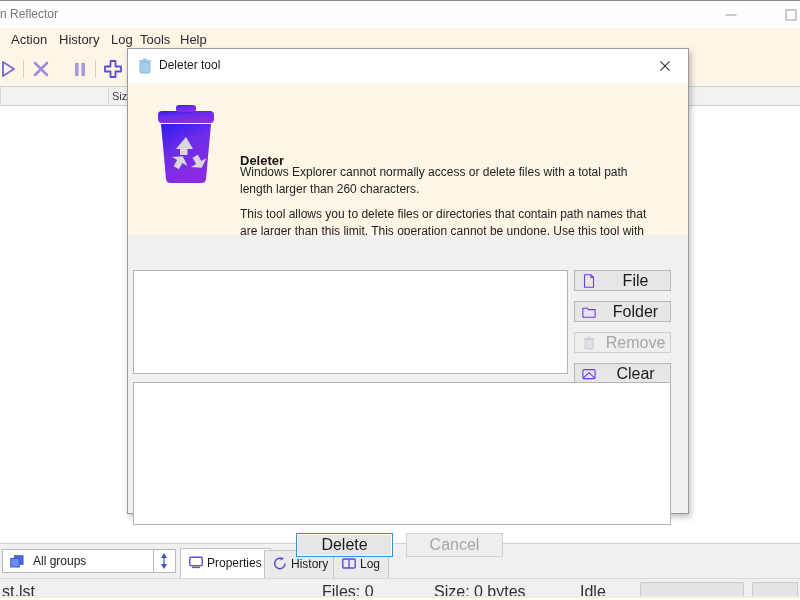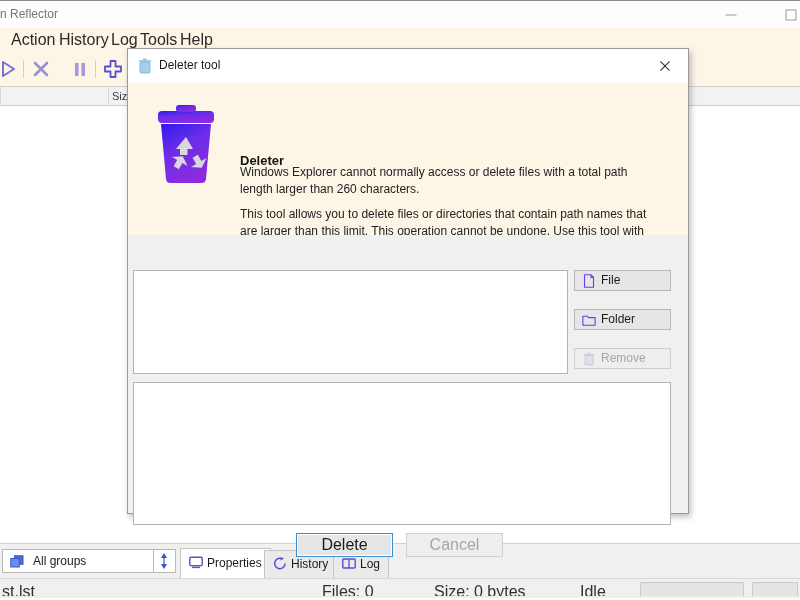--- a/index.html
+++ b/index.html
@@ -63,21 +63,21 @@
     position: absolute;
     left: 0; top: 28px;
     width: 800px; height: 24px;
     background: #fdf6e7;
   }
   .menu-item {
     position: absolute;
     top: 0; height: 24px;
     line-height: 24px;
     padding: 0 7px;
-    font-size: 16px;
+    font-size: 13px;
     color: #2a2a2a;
     white-space: nowrap;
   }
 
   
   #toolbar {
     position: absolute;
     left: 0; top: 52px;
     width: 800px; height: 34px;
     background: #fdf6e7;
@@ -329,27 +329,27 @@
     border: 1px solid #b4b4b4;
   }
   #side-buttons {
     position: absolute;
     left: 446px; top: 35px;
     width: 97px;
   }
   .side-btn {
     position: relative;
     width: 97px; height: 21px;
-    margin-bottom: 18px;
+    margin-bottom: 10px;
     background: #e6e6e6;
     border: 1px solid #b7b7b7;
     line-height: 19px;
-    font-size: 12px;
+    font-size: 16px;
     color: #1a1a1a;
-    text-align: left;
+    text-align: center;
     padding-left: 26px;
     white-space: nowrap;
   }
   .side-btn.disabled {
     color: #a6a6a6;
     background: #eeeeee;
     border-color: #cfcfcf;
   }
   .side-btn .sbicon {
     position: absolute;

